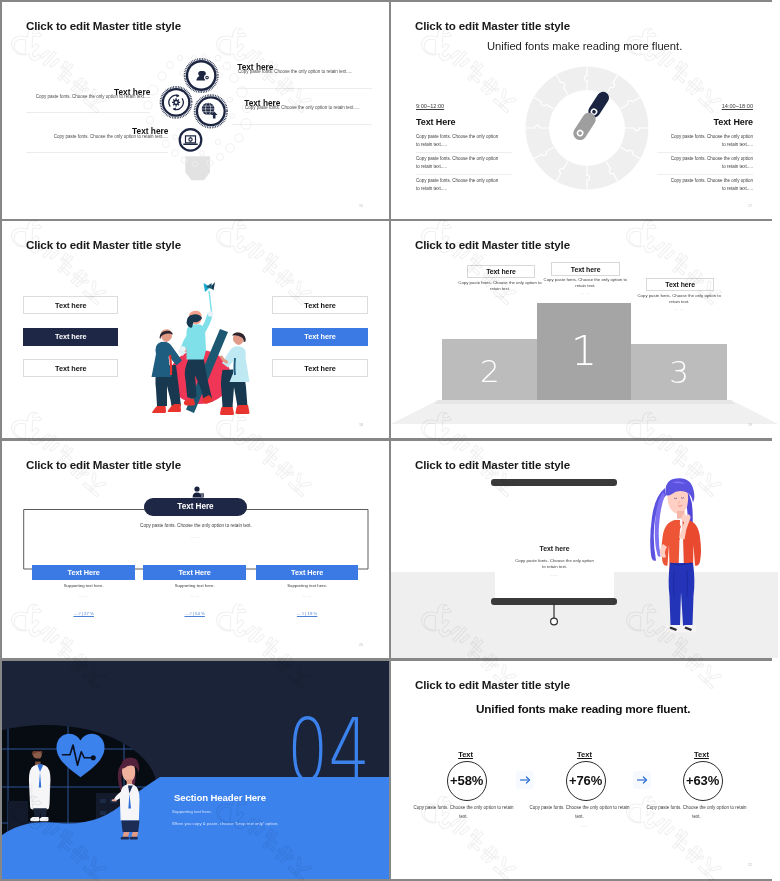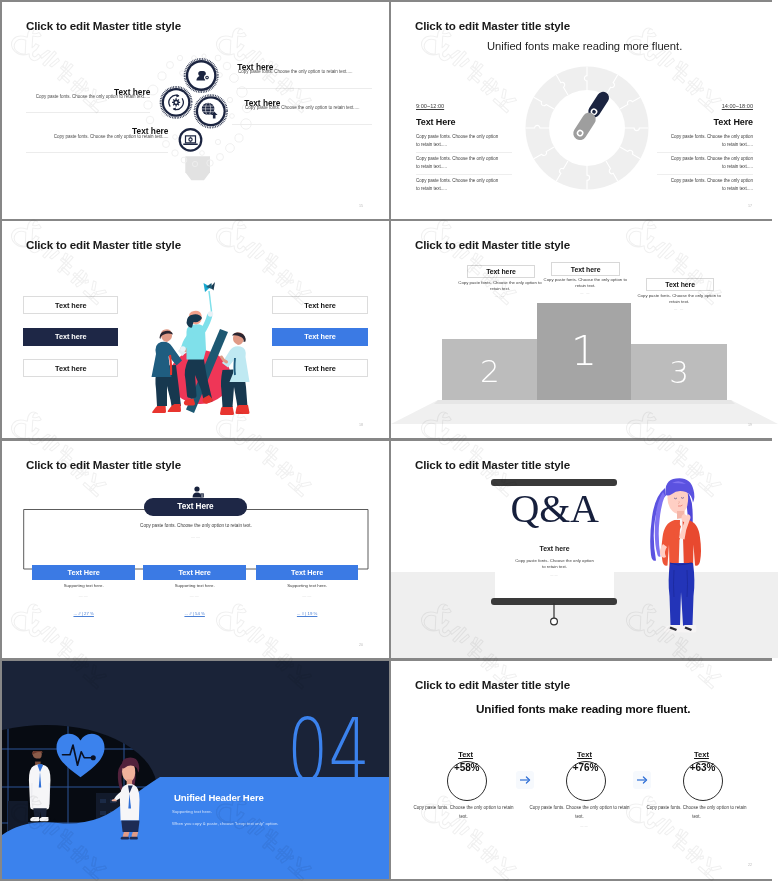--- a/index.html
+++ b/index.html
@@ -71,22 +71,22 @@
   .qa-rod{position:absolute;background:#3a3a3a;border-radius:3px;}
   .qa-text{position:absolute;font-family:"Liberation Serif",serif;color:#161f3c;}
 
   
   .s7-title{position:absolute;color:#fff;font-weight:bold;font-size:9px;}
   .s7-sub{position:absolute;color:#cfe0fb;font-size:3.6px;}
   .s7-num{position:absolute;color:#3b82ed;font-family:"DejaVu Sans",sans-serif;font-weight:200;}
 
   
   .s8-circle{position:absolute;border:1px solid #2b2b2b;border-radius:50%;
-             display:flex;justify-content:center;
-             font-size:10px;font-weight:bold;color:#111;letter-spacing:-0.1px;}
+             display:flex;align-items:center;justify-content:center;
+             font-size:13px;font-weight:bold;color:#111;letter-spacing:-0.1px;}
   .s8-lab{position:absolute;font-size:7.5px;font-weight:bold;color:#111;text-align:center;
           text-decoration:underline;text-underline-offset:1.2px;}
   .s8-p{position:absolute;font-size:4.5px;color:#3a3a3a;text-align:center;line-height:8.7px;}
 </style>
 </head>
 <body>
 
 <svg width="0" height="0" style="position:absolute;" aria-hidden="true">
   <defs>
 
@@ -446,21 +446,20 @@
   <div style="position:absolute;left:0;top:130.9px;width:387px;height:87px;background:#efefef;"></div>
   <div class="title" style="left:24px;top:17px;z-index:4;">Click to edit Master title style</div>
 
   <div class="qa-board" style="left:103.8px;top:41px;width:119.5px;height:118px;background:#fff;"></div>
   <div class="qa-rod" style="left:99.7px;top:38.4px;width:126.7px;height:6.2px;"></div>
   <div class="qa-rod" style="left:99.7px;top:157.4px;width:126.7px;height:6.2px;"></div>
   <svg width="20" height="24" viewBox="0 0 20 24" style="position:absolute;left:153px;top:162px;">
     <path d="M10 0 L10 15" stroke="#2f2f2f" stroke-width="1.2" fill="none"></path>
     <circle cx="10" cy="18.5" r="3.4" fill="#fff" stroke="#2f2f2f" stroke-width="1.2"></circle>
   </svg>
-  <div class="qa-text" style="left:103.8px;top:50px;width:119.5px;text-align:center;font-size:40px;line-height:36px;letter-spacing:-0.3px;">Q&amp;A</div>
   <div style="position:absolute;left:103.8px;top:103.5px;width:119.5px;text-align:center;font-size:6.9px;font-weight:bold;color:#161616;font-family:'Liberation Sans',sans-serif;">Text here</div>
   <div style="position:absolute;left:122px;top:117px;width:83px;text-align:center;font-size:4.3px;color:#3d3d3d;line-height:6.2px;font-family:'Liberation Sans',sans-serif;">Copy paste fonts. Choose the only option to retain text.</div>
   <div style="position:absolute;left:116px;top:131.5px;width:95px;text-align:center;font-size:3.2px;color:#cfcfcf;letter-spacing:1px;">——</div>
 
   <svg width="62" height="176" viewBox="0 0 124 352" style="position:absolute;left:250px;top:29px;">
 
     <path d="M48 36 q-20 16 -26 58 q-6 44 -2 76 q2 14 10 11 q-8 -46 -2 -82 q5 -32 22 -48 z" fill="#5b52e0"></path>
     <path d="M44 44 q-14 22 -16 62 q-2 38 4 60 q2 10 7 7 q-6 -40 -2 -72 q3 -32 11 -50 z" fill="#7f72f2"></path>
     <path d="M84 34 q18 14 19 46 q2 36 -4 56 q-3 10 -9 7 q6 -36 2 -66 q-3 -26 -14 -38 z" fill="#4f46d8"></path>
 
@@ -574,21 +573,21 @@
     <path d="M42 188 h54 l-4 34 h-46 z" fill="#1d2c55"></path>
     <path d="M50 222 q-4 10 -4 16 l16 0 l4 -16 z" fill="#e19b86"></path>
     <path d="M76 222 q-4 10 -4 16 l16 0 l4 -16 z" fill="#e19b86"></path>
     <path d="M44 236 q-4 2 -4 5 q0 3 4 3 h18 q3 0 3 -3 l-1 -5 z" fill="#1d2c55"></path>
     <path d="M70 236 q-4 2 -4 5 q0 3 4 3 h18 q3 0 3 -3 l-1 -5 z" fill="#1d2c55"></path>
 
     <path d="M52 96 q-22 12 -30 26 q-4 6 2 8 l26 -14 z" fill="#f6f6f8"></path>
     <path d="M24 124 q-8 0 -10 3 q-2 3 2 4 h14 z" fill="#f0b29c"></path>
   </svg>
 
-  <div class="s7-title" style="z-index:4;left:172px;top:131px;font-size:9.6px;letter-spacing:-0.1px;">Unified Header Here</div>
+  <div class="s7-title" style="z-index:4;left:172px;top:131px;font-size:9.6px;letter-spacing:-0.1px;">Section Header Here</div>
   <div class="s7-sub" style="z-index:4;left:170px;top:148px;font-size:4.3px;">Supporting text here.</div>
   <div class="s7-sub" style="z-index:4;left:170px;top:160px;font-size:4.3px;">When you copy &amp; paste, choose "keep text only" option.</div>
 </div>
 
 <div class="slide c1 r3">
   <div class="title" style="left:24px;top:17px;">Click to edit Master title style</div>
   <div class="subtitle" style="left:85px;top:41px;font-weight:bold;font-size:11.8px;color:#111;letter-spacing:-0.2px;">Unified fonts make reading more fluent.</div>
 
   <div class="s8-lab" style="left:23.1px;top:749.8px;width:103px;top:88.8px;">Text</div>
   <div class="s8-circle" style="left:55.7px;top:99.7px;width:38px;height:38px;">

